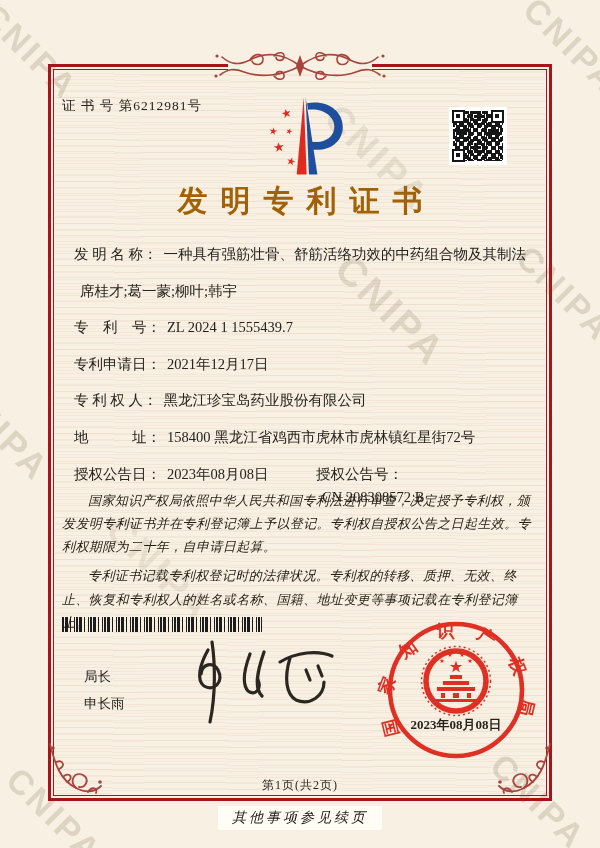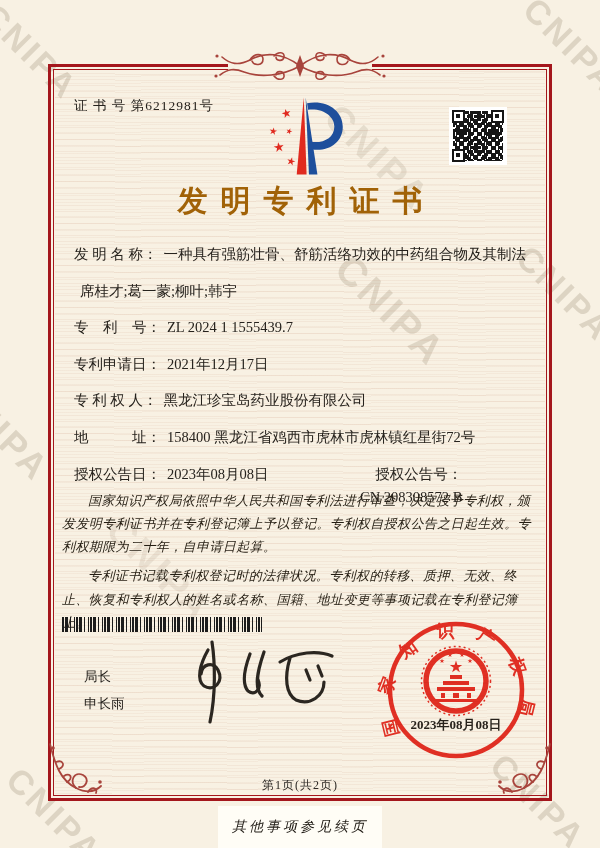--- a/index.html
+++ b/index.html
@@ -31,42 +31,42 @@
     border:3px solid #a4161c;
   }
   .border-inner{position:absolute; inset:2px; border:1px solid #a4161c;}
   .texture{
     position:absolute; inset:4px; pointer-events:none;
     background:
       repeating-linear-gradient(0.5deg, rgba(193,134,106,0.10) 0 1px, transparent 1px 6px),
       repeating-linear-gradient(-0.5deg, rgba(193,134,106,0.08) 0 1px, transparent 1px 7px);
   }
   
-  .cert-no{position:absolute; left:74px; top:97px; font-size:13.5px; letter-spacing:1px; color:#26221d; white-space:pre;}
+  .cert-no{position:absolute; left:62px; top:97px; font-size:13.5px; letter-spacing:1px; color:#26221d; white-space:pre;}
   .logo{position:absolute; left:260px; top:90px;}
   .qr{position:absolute; left:449px; top:107px; width:58px; height:58px; background:#fff; padding:2px; box-sizing:border-box;}
   .qr-pattern{
     position:absolute; inset:4px;
     background:
       conic-gradient(#161616 25%, rgba(0,0,0,0) 0 50%, #161616 0 75%, rgba(0,0,0,0) 0) 0 0/7px 7px,
       conic-gradient(#161616 25%, rgba(0,0,0,0) 0 50%, #161616 0 75%, rgba(0,0,0,0) 0) 2px 3px/9px 9px;
   }
   .qr-finder{position:absolute; width:13px; height:13px; border:2.5px solid #161616; background:#fff; box-sizing:border-box;}
   .qr-finder > div{width:4px;height:4px;margin:2px;background:#161616;}
   .qr-tl{left:3px;top:3px;} .qr-tr{right:3px;top:3px;} .qr-bl{left:3px;bottom:3px;}
   .title{
     position:absolute; left:0; right:0; top:181px; text-align:center;
     font-size:30px; font-weight:bold; letter-spacing:13px; text-indent:13px; color:#a16207;
   }
   
   .fields{position:absolute; left:74px; top:243px; width:452px;}
   .field-row{display:flex; line-height:23.6px; margin-bottom:13px; font-size:14.5px; color:#26221d;}
-  .f-label{white-space:pre; flex:none;text-align:right;}
+  .f-label{white-space:pre; flex:none;}
   .f-value{margin-left:6px; white-space:nowrap;}
-  .grant{display:flex;gap:38px;}
+  .grant{display:flex;}
   .grant-col1{display:flex; width:242px; flex:none;}
   .grant-col2{display:flex;flex-direction:column;}
   
   .paras{position:absolute; left:62px; top:489px; width:478px;}
   .paras p{
     margin:0 0 6px 0; font-size:13px; line-height:1.78; text-indent:2em;
     font-style:italic; color:#241d12; letter-spacing:0.4px;
   }
   
   .barcode{
@@ -84,21 +84,21 @@
   .seal{position:absolute; left:371px; top:605px; mix-blend-mode:multiply; opacity:0.95;}
   
   .ornament-top{position:absolute; left:200px; top:42px;}
   .corner{position:absolute; top:736px;}
   .corner-bl{left:40px;}
   .corner-br{left:496px; transform:scaleX(-1);}
   
   .page-info{position:absolute; left:0; right:0; top:777px; text-align:center; font-size:12px; color:#2c2824; letter-spacing:1px;}
   .note{
     position:absolute; left:50%; top:806px; transform:translateX(-50%);
-    background:#fffdf6; padding:12px 14px; font-size:14px; font-style:italic;
+    background:#fffdf6; padding:3px 14px; font-size:14px; font-style:italic;
     letter-spacing:3px; color:#1f1a14; white-space:nowrap;
   }
 </style>
 </head>
 <body>
 
 <div class="page">
 
   <span class="wm wm-tl">CNIPA</span>
   <span class="wm wm-tr">CNIPA</span>

